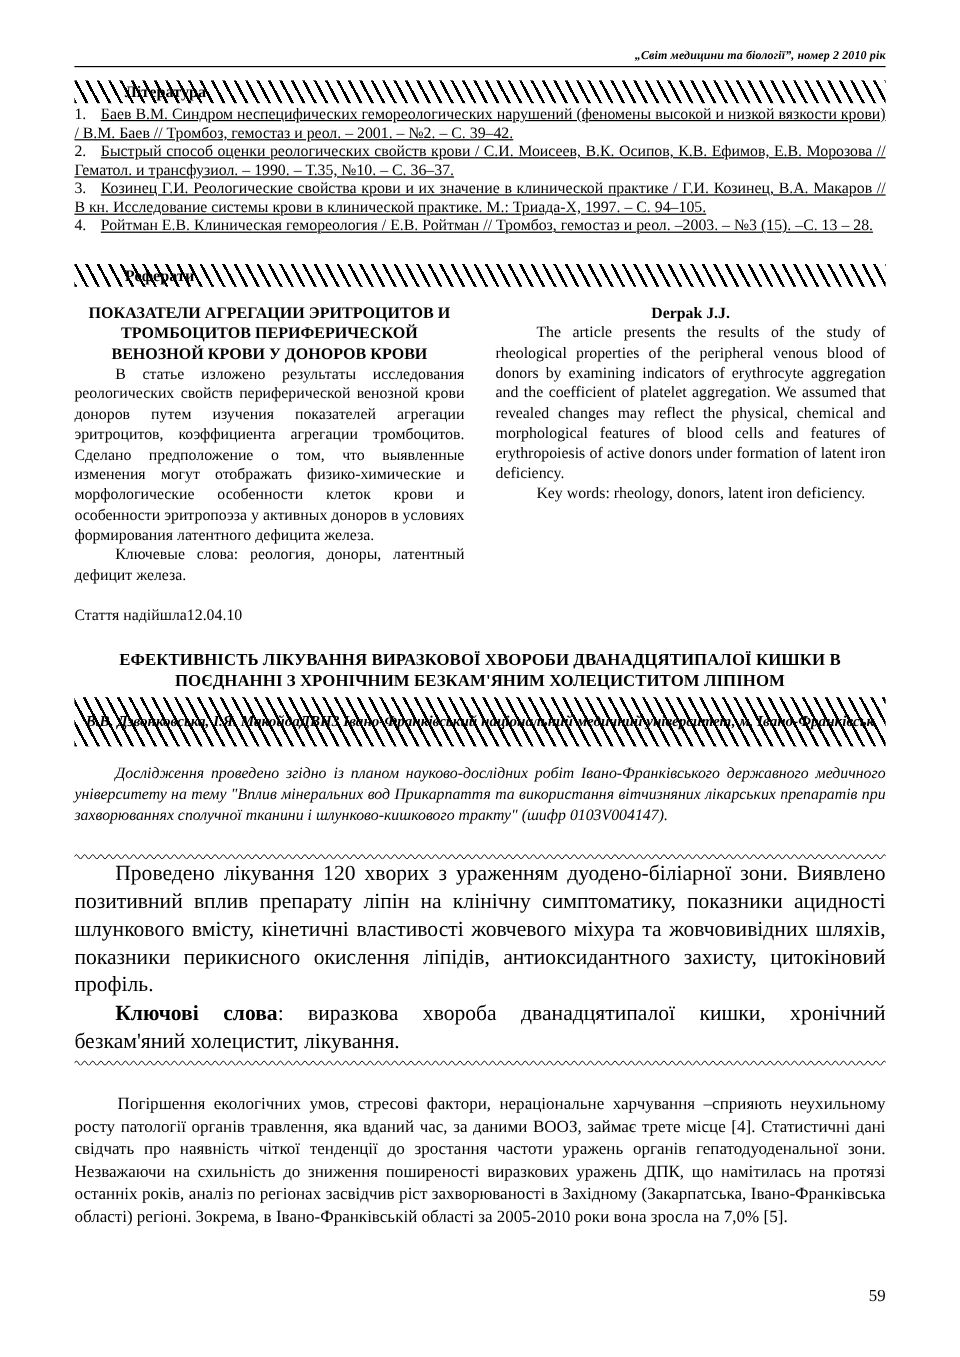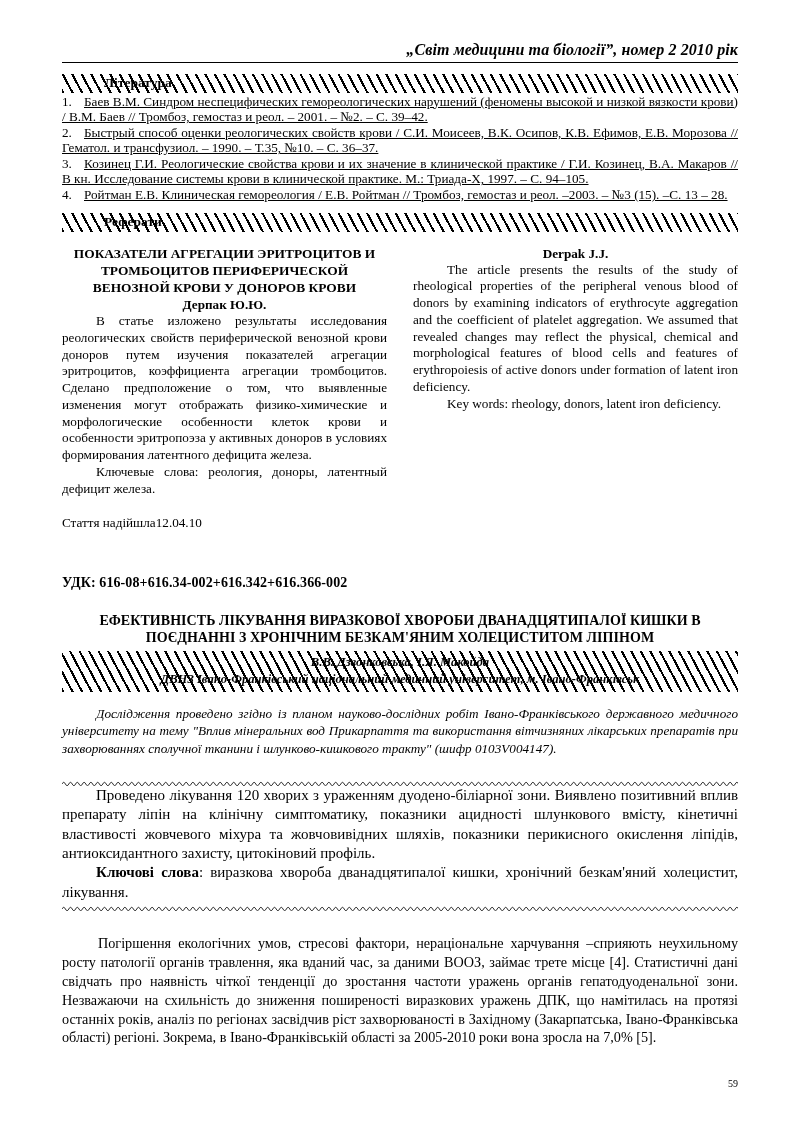--- a/index.html
+++ b/index.html
@@ -22,21 +22,21 @@
     box-sizing: border-box;
     padding: 0 62px;
   }
 
   
   .running-head {
     padding-top: 41px;
     text-align: right;
     font-style: italic;
     font-weight: bold;
-    font-size: 16px;
+    font-size: 10px;
     letter-spacing: 0.1px;
     line-height: 1.1;
   }
   .head-rule {
     border-bottom: 1.6px solid #000;
     margin-top: 3px;
   }
 
   
   .hatch-band {
@@ -60,21 +60,21 @@
     color: #000;
   }
   .hatch-band.authors-band {
     height: 41px;
     margin-top: 4px;
   }
   .hatch-band.authors-band .band-lines {
     position: absolute;
     inset: 0;
     display: flex;
-    flex-direction: column;
+    flex-direction: row;
     justify-content: center;
     align-items: center;
     font-style: italic;
     font-weight: bold;
     font-size: 12.6px;
     line-height: 1.35;
     white-space: nowrap;
   }
 
   
@@ -169,21 +169,21 @@
     margin-top: 16px;
     padding: 7px 0 5px 0;
     position: relative;
   }
   .wavy {
     height: 6px;
     width: 100%;
     display: block;
   }
   .summary-inner p {
-    font-size: 15px;
+    font-size: 18px;
     line-height: 1.29;
     text-align: justify;
     text-indent: 34px;
     margin: 0;
   }
   .summary-inner .kw-label {
     font-weight: bold;
   }
 
   
@@ -192,21 +192,21 @@
     line-height: 1.33;
     text-align: justify;
     text-indent: 36px;
     margin: 18px 0 0 0;
   }
 
   .page-number {
     position: absolute;
     right: 62px;
     bottom: 42px;
-    font-size: 10px;
+    font-size: 14px;
   }
 </style>
 </head>
 <body>
 
 <div class="page">
 
   <div>
     <div class="running-head">„Світ медицини та біології”, номер 2 2010 рік</div>
     <div class="head-rule"></div>
@@ -216,41 +216,39 @@
     <span class="band-label">Література</span>
   </div>
 
   <div class="ref-list">
     <p class="ref-item"><span class="num">1.</span><span>Баев В.М. Синдром неспецифических гемореологических нарушений (феномены высокой и низкой вязкости крови) / В.М. Баев // Тромбоз, гемостаз и реол. – 2001. – №2. – С. 39–42.</span></p>
     <p class="ref-item"><span class="num">2.</span><span>Быстрый способ оценки реологических свойств крови / С.И. Моисеев, В.К. Осипов, К.В. Ефимов, Е.В. Морозова // Гематол. и трансфузиол. – 1990. – Т.35, №10. – С. 36–37.</span></p>
     <p class="ref-item"><span class="num">3.</span><span>Козинец Г.И. Реологические свойства крови и их значение в клинической практике / Г.И. Козинец, В.А. Макаров // В кн. Исследование системы крови в клинической практике. М.: Триада-Х, 1997. – С. 94–105.</span></p>
     <p class="ref-item"><span class="num">4.</span><span>Ройтман Е.В. Клиническая гемореология / Е.В. Ройтман // Тромбоз, гемостаз и реол. –2003. – №3 (15). –С. 13 – 28.</span></p>
   </div>
 
-  <div class="hatch-band" style="margin-top:10px;">
+  <div class="hatch-band" style="margin-top:24px;">
     <span class="band-label">Реферати</span>
   </div>
 
   <div class="abstract-row">
     <div class="abstract-col">
       <p class="abs-title">ПОКАЗАТЕЛИ АГРЕГАЦИИ ЭРИТРОЦИТОВ И ТРОМБОЦИТОВ ПЕРИФЕРИЧЕСКОЙ ВЕНОЗНОЙ КРОВИ У ДОНОРОВ КРОВИ</p>
-      <p class="abs-author">Дерпак Ю.Ю.</p>
       <p class="abs-body">В статье изложено результаты исследования реологических свойств периферической венозной крови доноров путем изучения показателей агрегации эритроцитов, коэффициента агрегации тромбоцитов. Сделано предположение о том, что выявленные изменения могут отображать физико-химические и морфологические особенности клеток крови и особенности эритропоэза у активных доноров в условиях формирования латентного дефицита железа.</p>
       <p class="abs-keywords">Ключевые слова: реология, доноры, латентный дефицит железа.</p>
     </div>
     <div class="abstract-col">
       <p class="abs-author">Derpak J.J.</p>
       <p class="abs-body">The article presents the results of the study of rheological properties of the peripheral venous blood of donors by examining indicators of erythrocyte aggregation and the coefficient of platelet aggregation. We assumed that revealed changes may reflect the physical, chemical and morphological features of blood cells and features of erythropoiesis of active donors under formation of latent iron deficiency.</p>
       <p class="abs-keywords">Key words: rheology, donors, latent iron deficiency.</p>
     </div>
   </div>
 
   <div class="received-line">Стаття надійшла12.04.10</div>
 
-  <div class="udc">УДК: 616-08+616.34-002+616.342+616.366-002</div>
 
   <h1 class="article-title">ЕФЕКТИВНІСТЬ ЛІКУВАННЯ ВИРАЗКОВОЇ ХВОРОБИ ДВАНАДЦЯТИПАЛОЇ КИШКИ В ПОЄДНАННІ З ХРОНІЧНИМ БЕЗКАМ'ЯНИМ ХОЛЕЦИСТИТОМ ЛІПІНОМ</h1>
 
   <div class="hatch-band authors-band">
     <div class="band-lines">
       <span>В.В. Дзвонковська, І.Я. Макойда</span>
       <span>ДВНЗ Івано-Франківський національний медичний університет, м. Івано-Франківськ</span>
     </div>
   </div>
 

